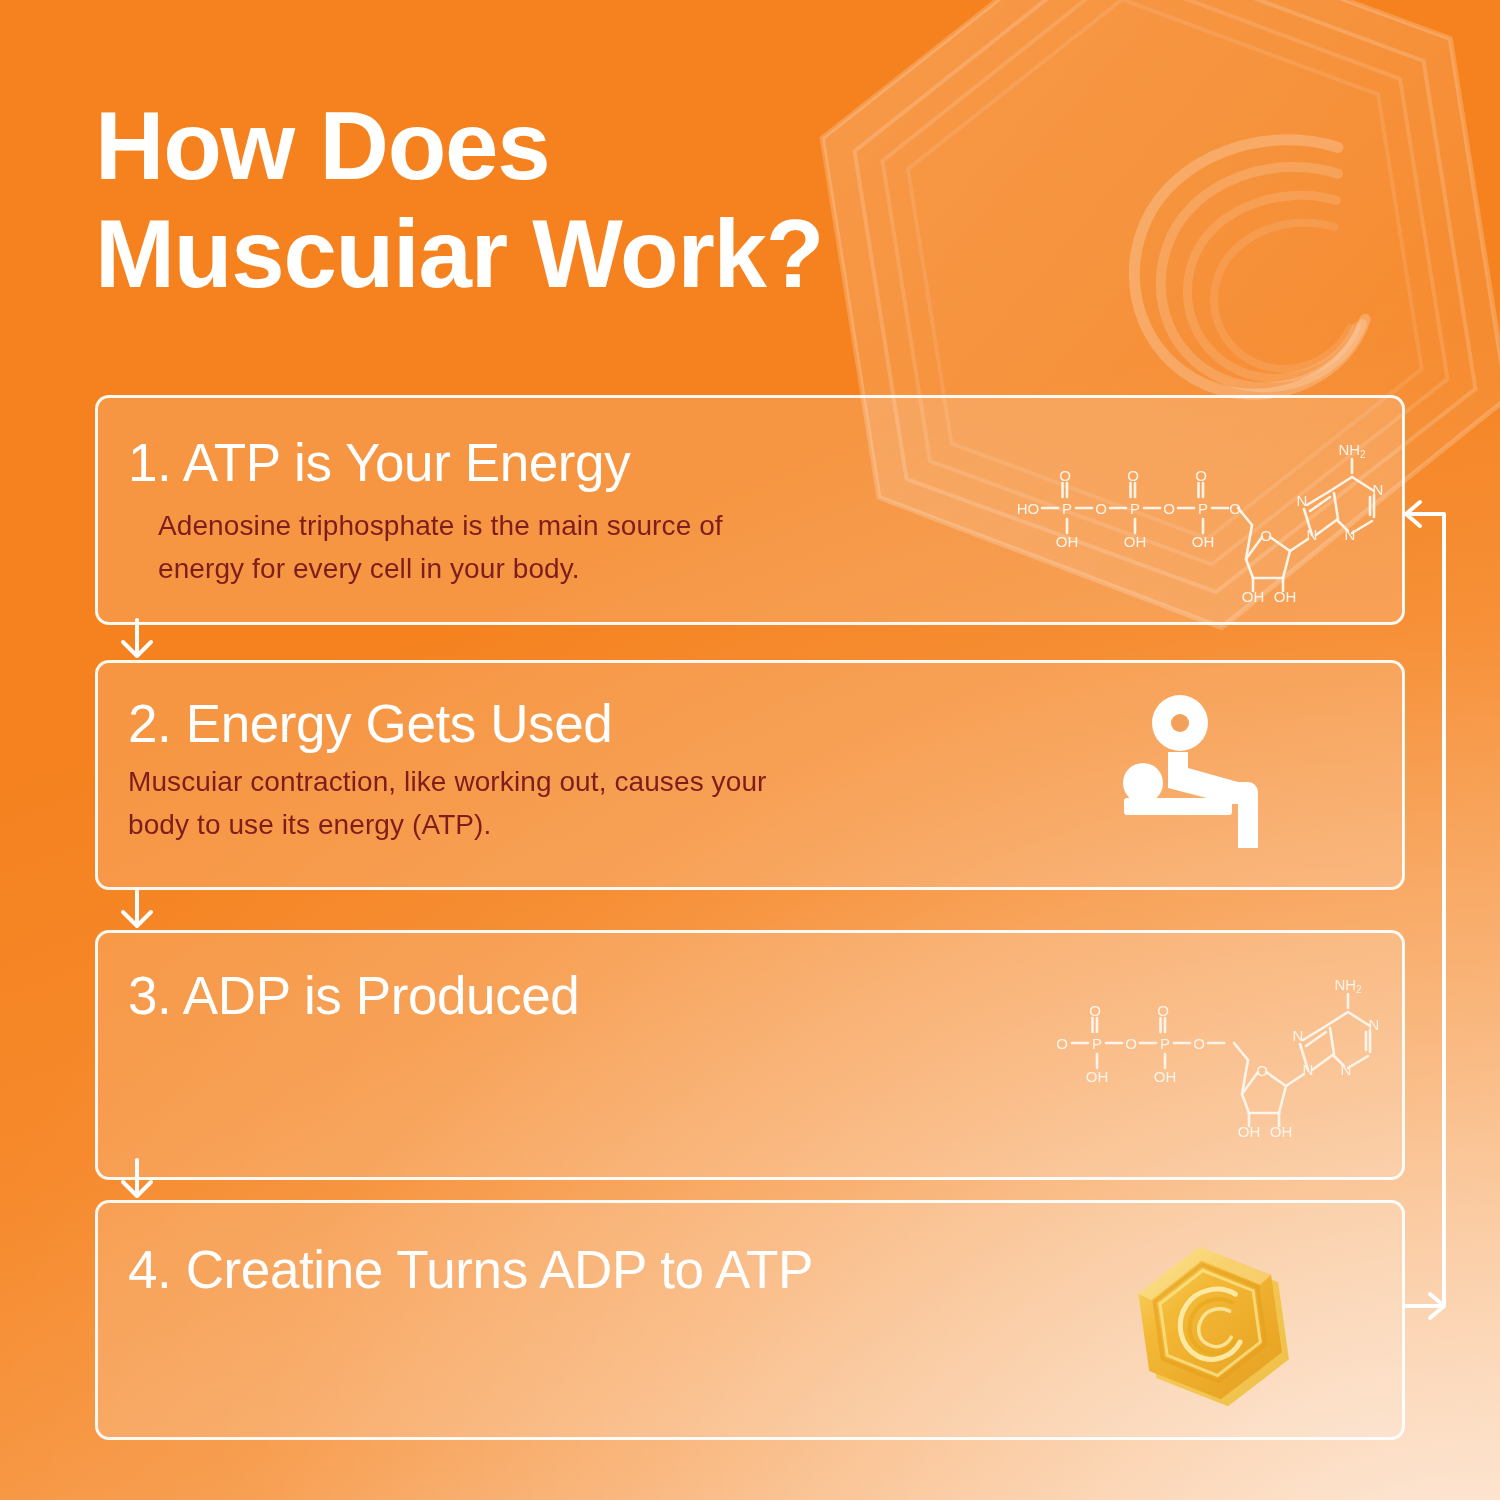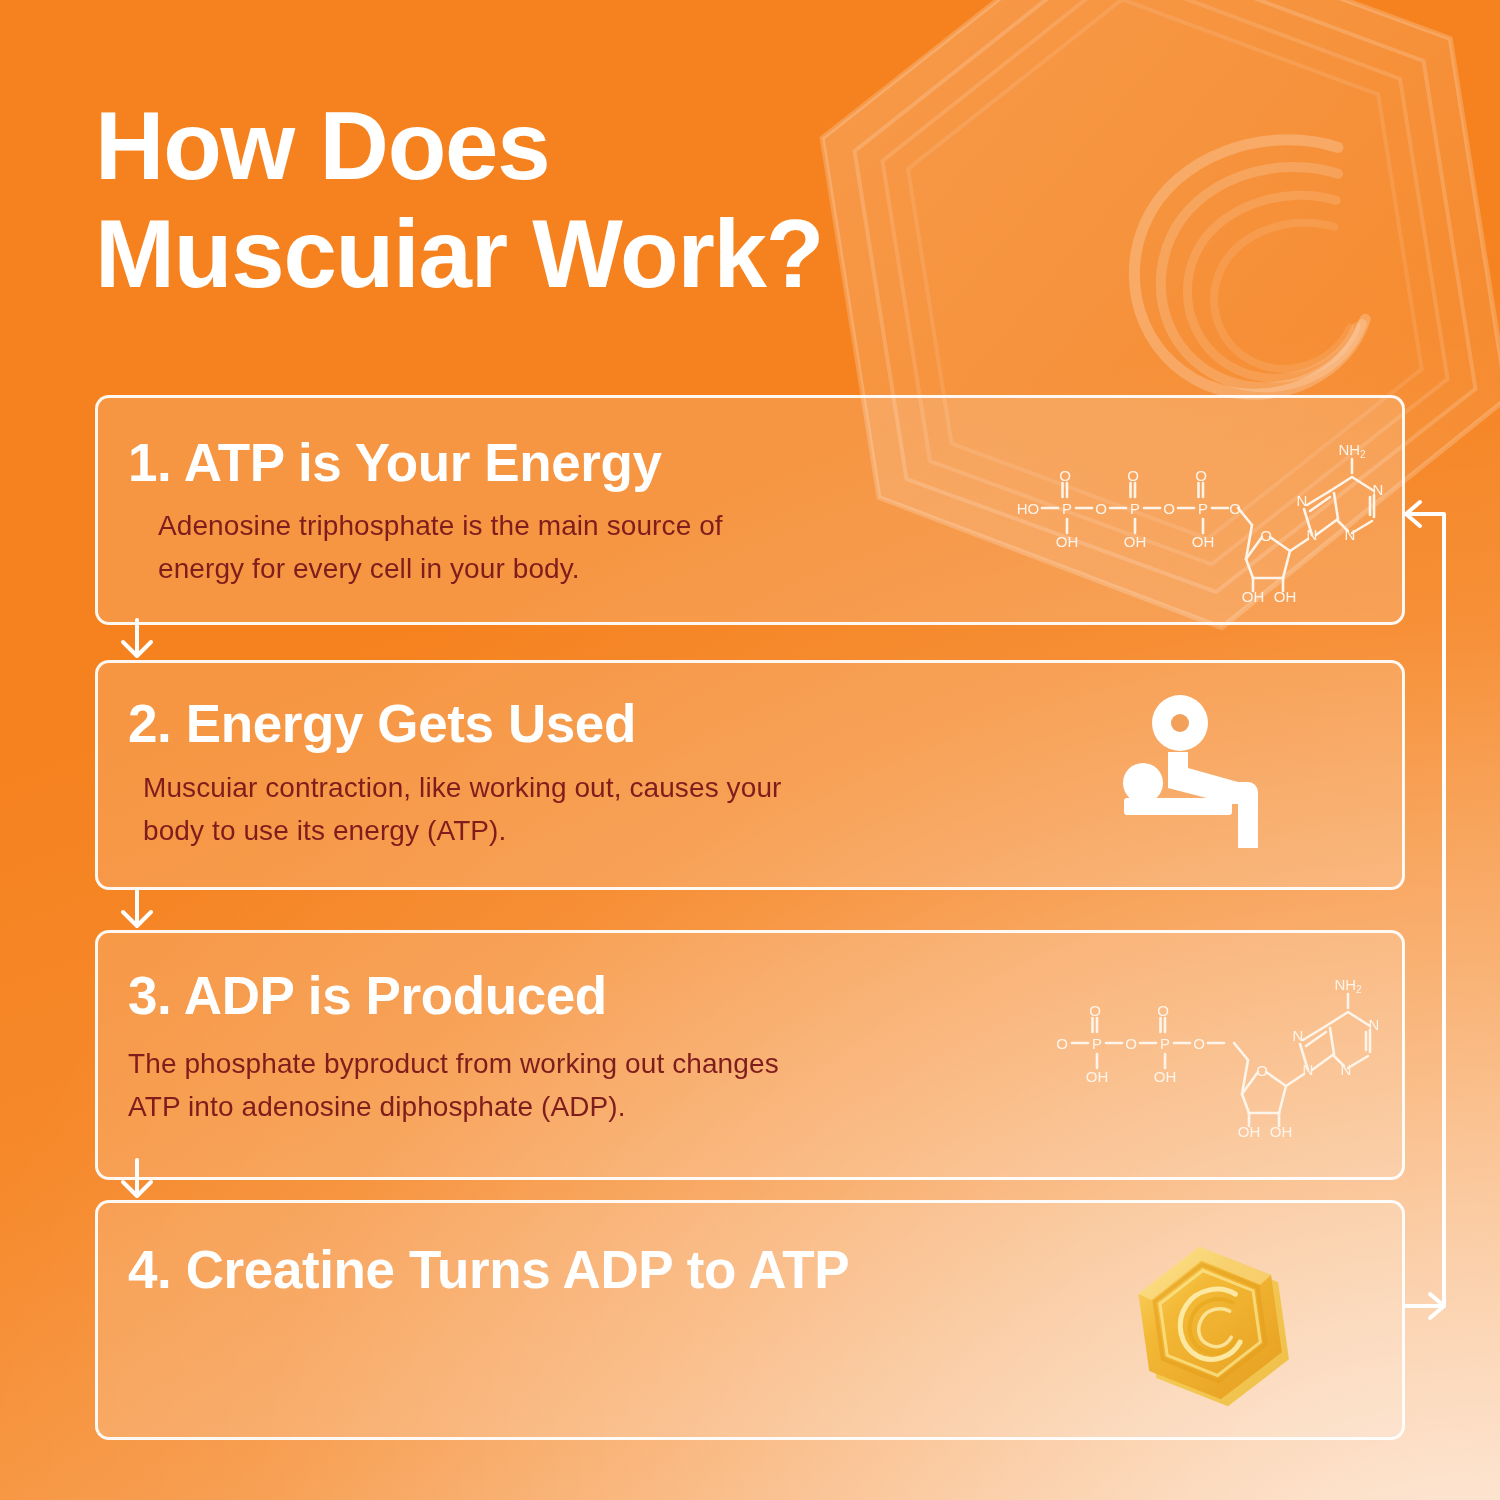--- a/index.html
+++ b/index.html
@@ -36,36 +36,36 @@
   .card{
     position:absolute; left:95px; width:1310px;
     border:3px solid rgba(255,255,255,.93);
     border-radius:14px;
     background:rgba(255,255,255,.165);
     overflow:hidden;
   }
   .card-body{ position:relative; height:100%; }
   .card-heading{
     position:absolute;
-    color:#fff; font-size:53px; font-weight:700;
+    color:#fff; font-size:53px; font-weight:400;
     letter-spacing:-.4px; white-space:nowrap;
   }
   .card-text{
     position:absolute;
     color:#7f1d1d; font-size:28px; line-height:1.52;
     white-space:pre-line; letter-spacing:.1px;
   }
 
   #card-1{ top:395px; height:230px; }
   #card-1 .card-heading{ left:30px; top:34px; }
   #card-1 .card-text   { left:60px; top:107px; }
 
   #card-2{ top:660px; height:230px; }
   #card-2 .card-heading{ left:30px; top:30px;text-align:right; }
-  #card-2 .card-text   { left:30px; top:104px;margin-left:15px; }
+  #card-2 .card-text   { left:30px; top:98px; }
 
   #card-3{ top:930px; height:250px; }
   #card-3 .card-heading{ left:30px; top:32px; }
   #card-3 .card-text   { left:30px; top:110px; }
 
   #card-4{ top:1200px; height:240px; }
   #card-4 .card-heading{ left:30px; top:36px; }
   #card-4 .card-text   { left:30px; top:113px; }
 
   
@@ -255,22 +255,20 @@
     <g fill="none" stroke="#ffffff" stroke-width="4" stroke-linecap="round" stroke-linejoin="round">
       <path d="M24 2 V36"></path>
       <path d="M10 24 L24 38 L38 24"></path>
     </g>
   </svg>
 </div>
 
 <div class="card" id="card-3">
   <div class="card-body">
     <div class="card-heading">3. ADP is Produced</div>
-    <div class="card-text">The phosphate byproduct from working out changes
-ATP into adenosine diphosphate (ADP).</div>
   </div>
 </div>
 
 <div id="adp-molecule">
   <svg viewBox="0 0 330 190" xmlns="http://www.w3.org/2000/svg">
     <g fill="none" stroke="#fdf4ea" stroke-width="2.6" stroke-linecap="round">
       <path d="M24 95 H40"></path>
       <path d="M58 95 H74"></path>
       <path d="M92 95 H108"></path>
       <path d="M126 95 H142"></path>

